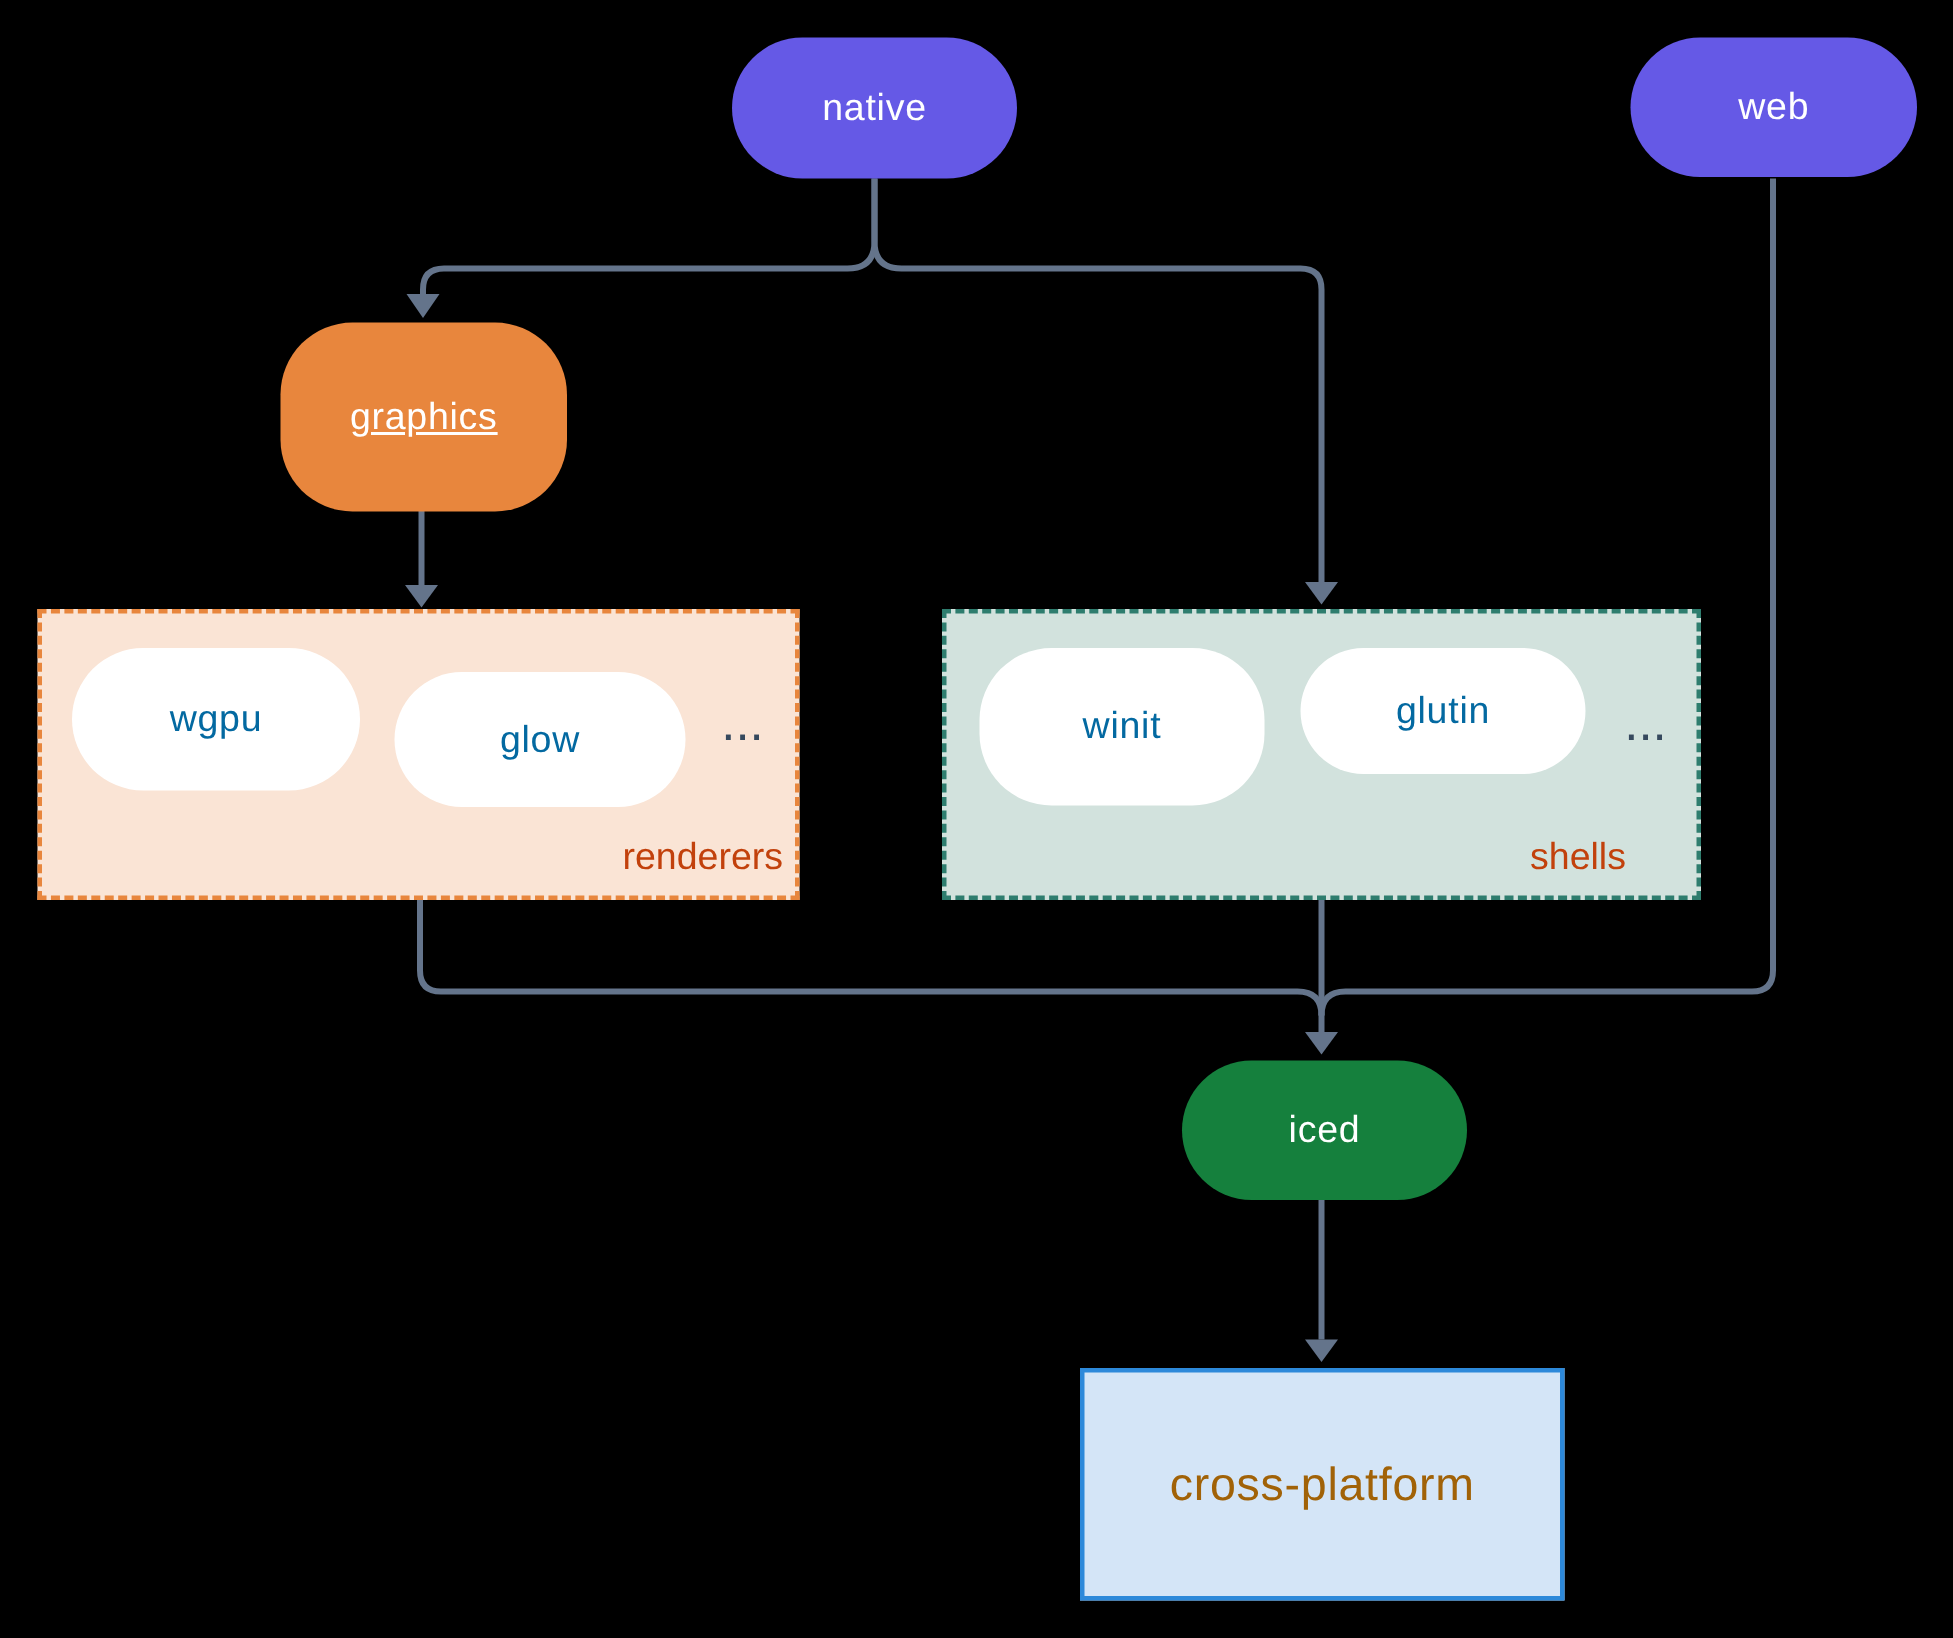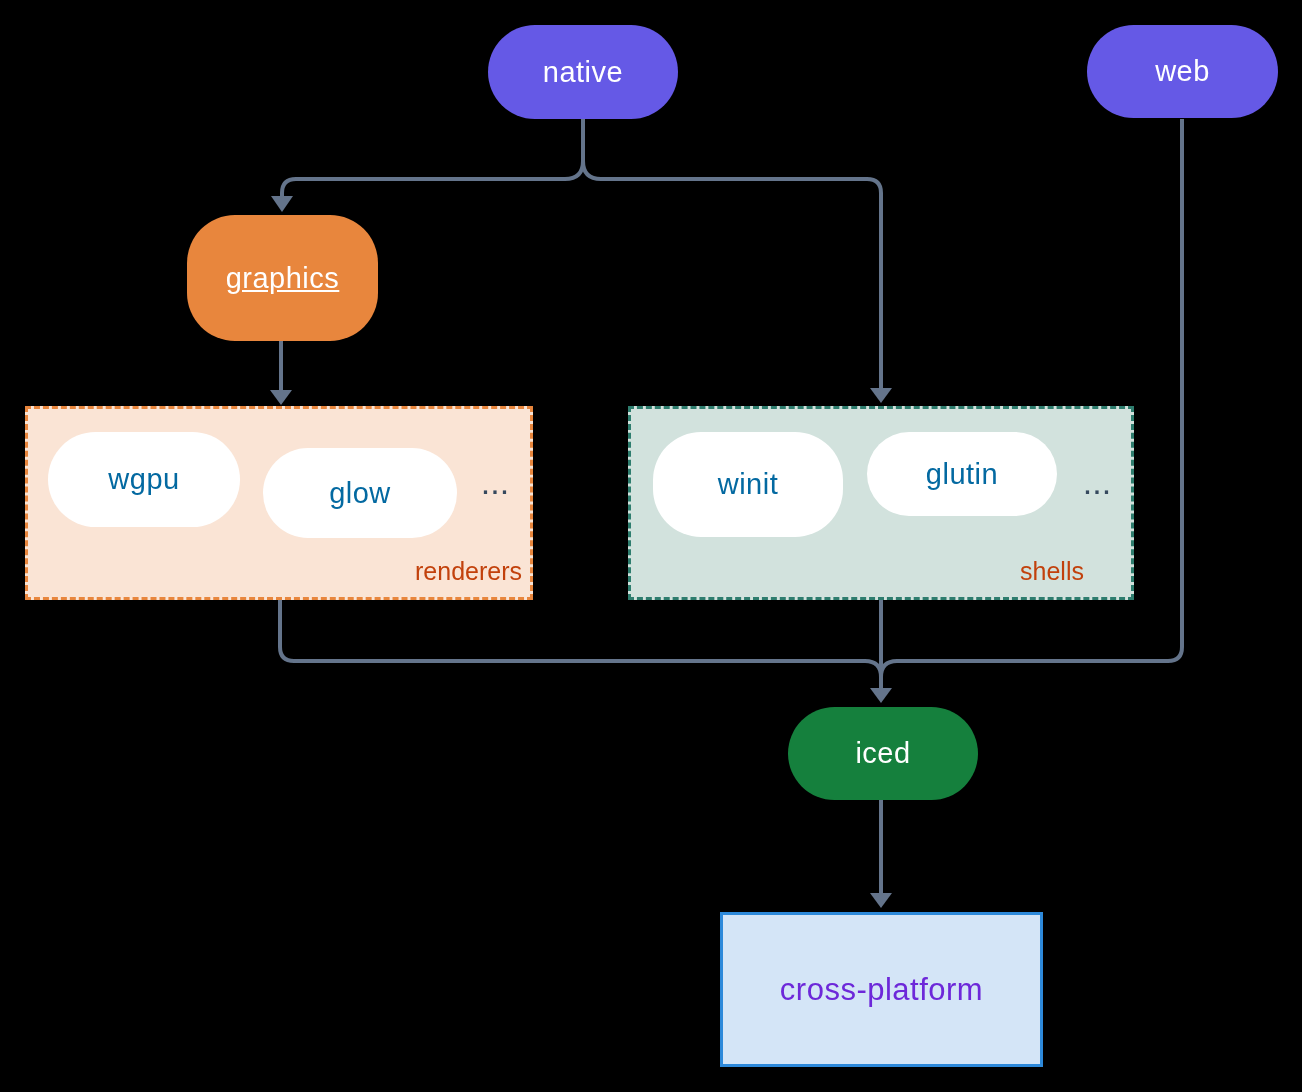--- a/index.html
+++ b/index.html
@@ -15,21 +15,21 @@
     position: absolute;
     left: 0; top: 0;
     width: 1302px; height: 1092px;
   }
   .pill {
     position: absolute;
     display: flex;
     align-items: center;
     justify-content: center;
     border-radius: 48px;
-    font-size: 29px;
+    font-size: 25px;
     color: #ffffff;
     letter-spacing: 0.5px;
   }
   .pill.purple { background: #6559E6; }
   .pill.orange { background: #E8863D; }
   .pill.blue   { background: #15803d; }
   .pill.white  { background: #ffffff; color: #0369a1; }
 
   .group-box {
     position: absolute;
@@ -59,21 +59,21 @@
     position: absolute;
     left: 720px; top: 912px;
     width: 323px; height: 155px;
     box-sizing: border-box;
     background: #D4E5F7;
     border: 3px solid #2D89DA;
     display: flex;
     flex-direction: row;
     align-items: center;
     justify-content: center;
-    color: #6d28d9;
+    color: #a16207;
     font-size: 31px;
     line-height: 47px;
     letter-spacing: 0.5px;
   }
   
   #node-native   { left: 488px;  top: 25px;  width: 190px; height: 94px; }
   #node-web      { left: 1087px; top: 25px;  width: 191px; height: 93px; }
   #node-graphics { left: 187px;  top: 215px; width: 191px; height: 126px; text-decoration: underline; }
   #node-iced     { left: 788px;  top: 707px; width: 190px; height: 93px; }
 

